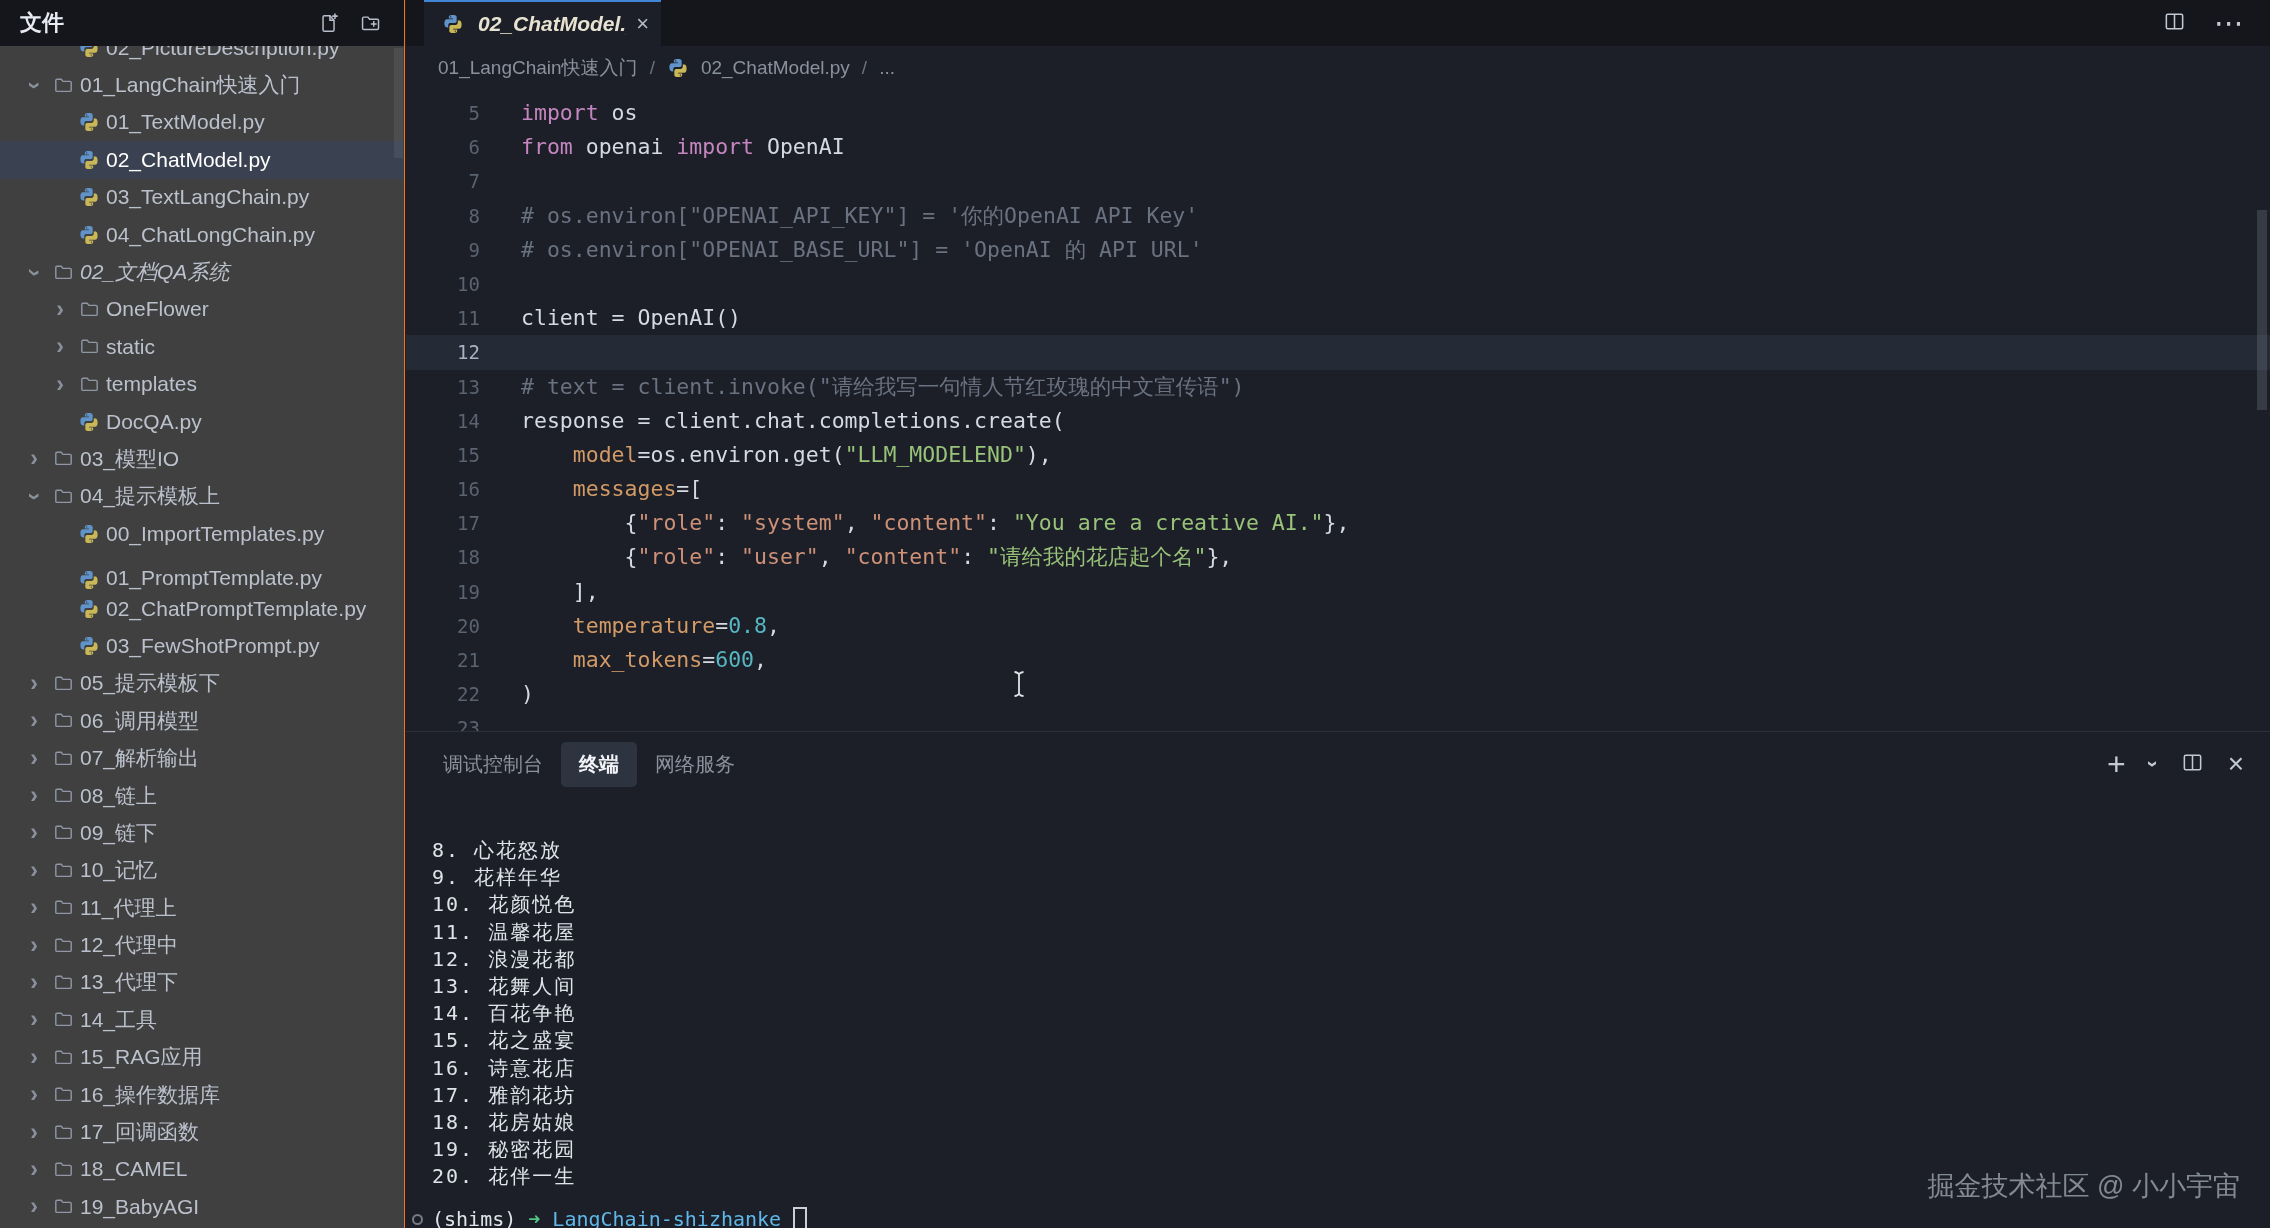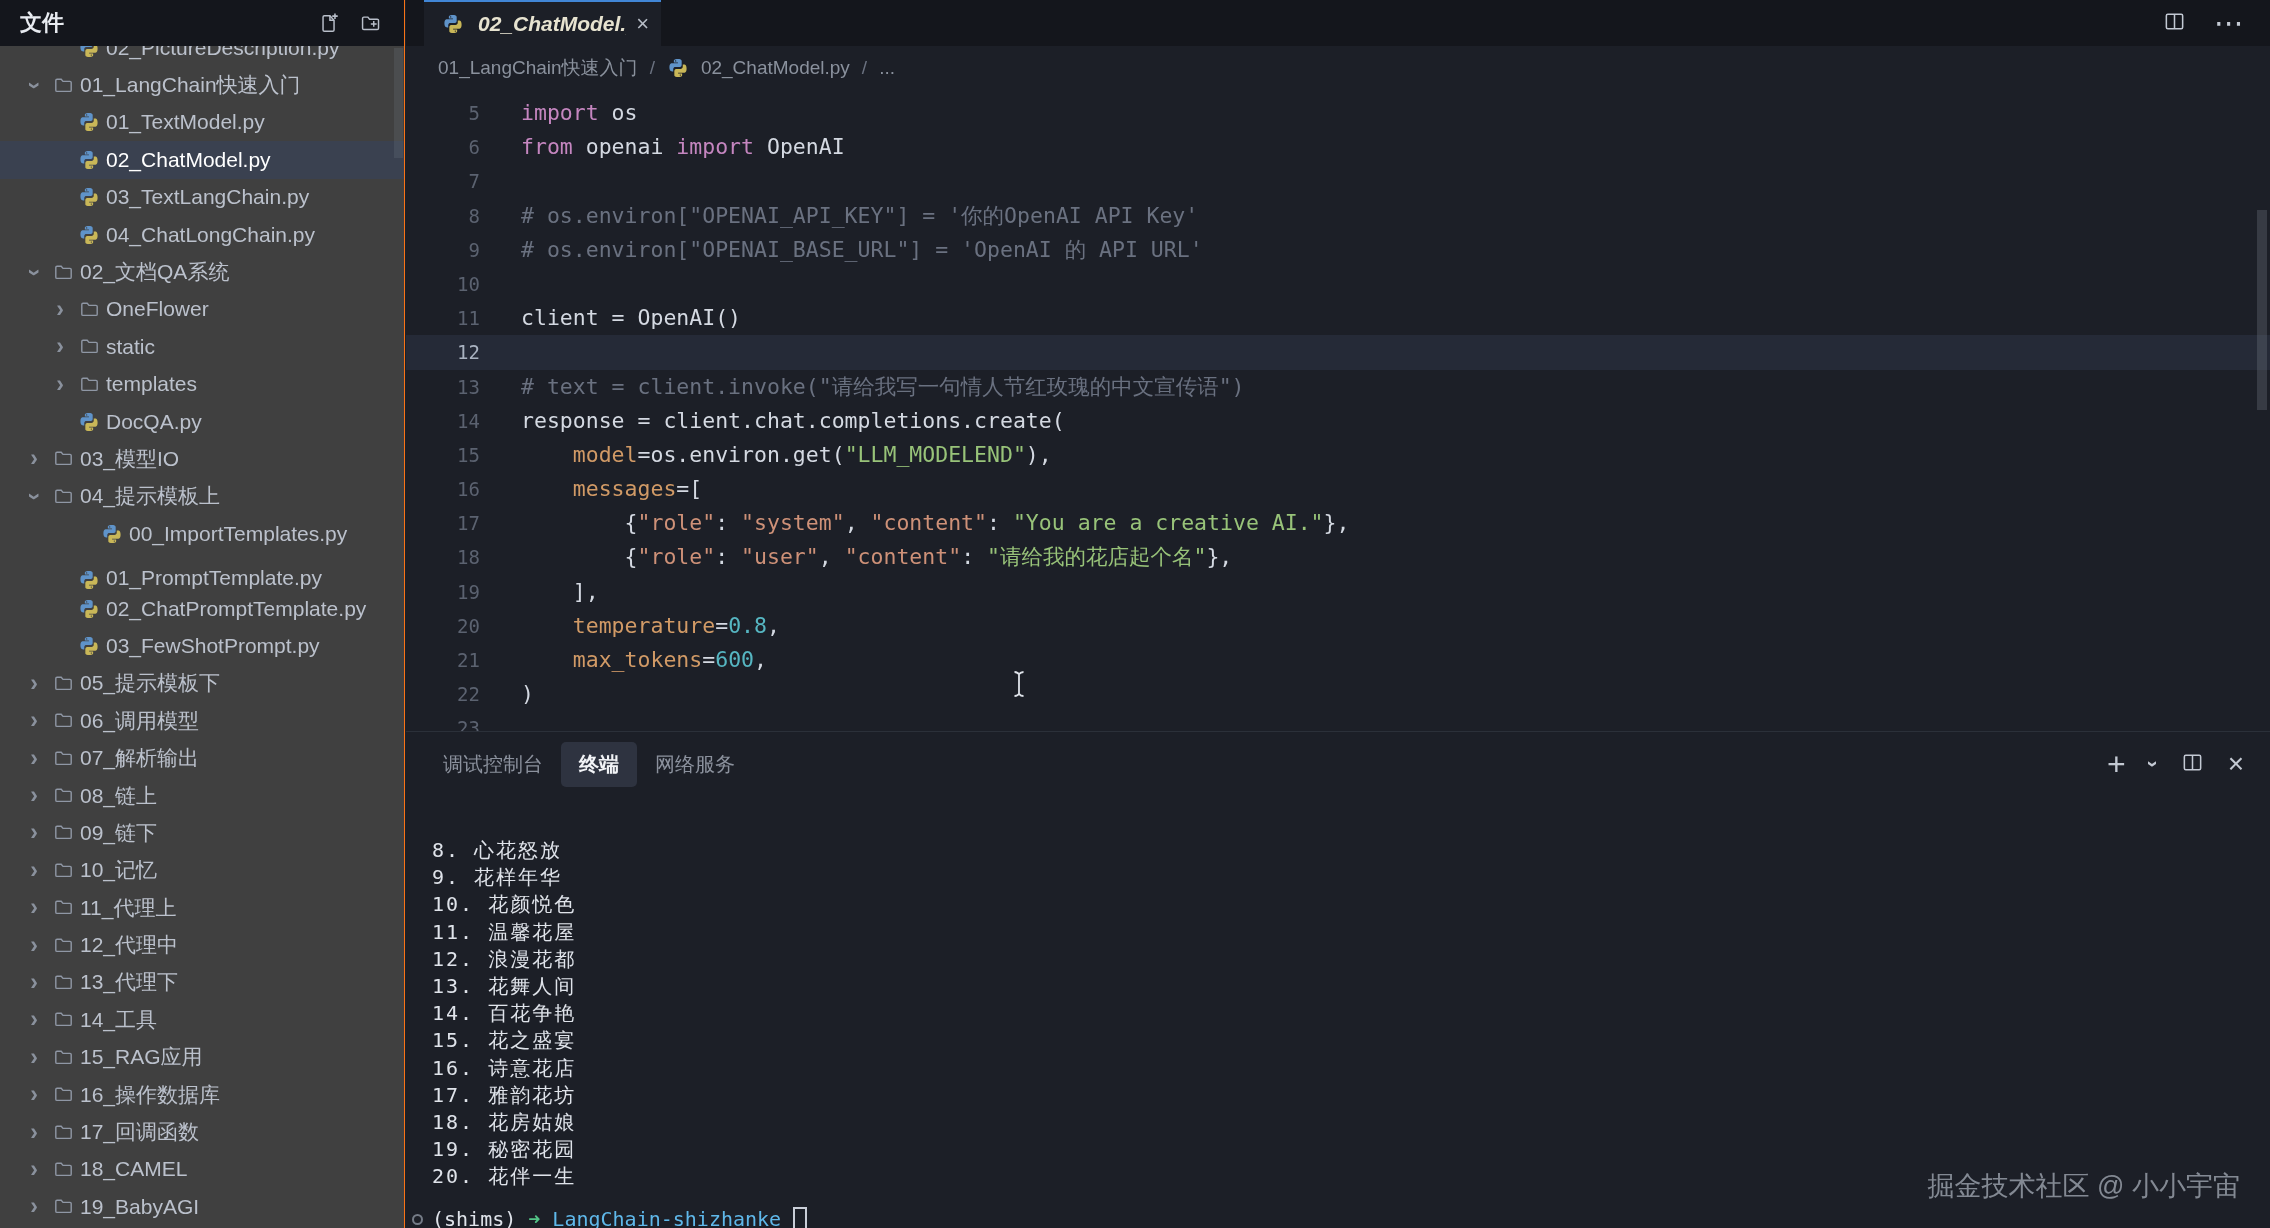--- a/index.html
+++ b/index.html
@@ -156,21 +156,21 @@
           </div>
           <div class="tree-row" style="padding-left: 74px;">
             <span class="icon">
               <svg viewBox="0 0 256 256" width="20" height="20">
                 <path fill="#5f93c9" d="M126 12c-54 0-51 23-51 23v24h52v8H53s-35-4-35 52 31 53 31 53h18v-26s-1-30 29-30h51s28 1 28-27V39s5-27-49-27zm-28 16a9 9 0 110 18 9 9 0 010-18z"></path>
                 <path fill="#c9b758" d="M130 244c54 0 51-23 51-23v-24h-52v-8h74s35 4 35-52-31-53-31-53h-18v26s1 30-29 30h-51s-28-1-28 27v50s-5 27 49 27zm28-16a9 9 0 110-18 9 9 0 010 18z"></path>
               </svg>
             </span>
             <span class="tree-label">04_ChatLongChain.py</span>
           </div>
-          <div class="tree-row" style="padding-left: 20px;">
+          <div class="tree-row" style="padding-left: 20px; font-style: italic;">
             <span class="chevron open">›</span>
             <span class="icon">
               <svg viewBox="0 0 24 24" width="21" height="21">
                 <path d="M3.2 6.3c0-.8.6-1.4 1.4-1.4h4.8l2 2.4h8a1.4 1.4 0 011.4 1.4v8.6a1.4 1.4 0 01-1.4 1.4H4.6a1.4 1.4 0 01-1.4-1.4z" fill="none" stroke="#8f97a5" stroke-width="1.6"></path>
               </svg>
             </span>
             <span class="tree-label">02_文档QA系统</span>
           </div>
           <div class="tree-row" style="padding-left: 46px;">
             <span class="chevron">›</span>
@@ -219,21 +219,21 @@
           </div>
           <div class="tree-row" style="padding-left: 20px;">
             <span class="chevron open">›</span>
             <span class="icon">
               <svg viewBox="0 0 24 24" width="21" height="21">
                 <path d="M3.2 6.3c0-.8.6-1.4 1.4-1.4h4.8l2 2.4h8a1.4 1.4 0 011.4 1.4v8.6a1.4 1.4 0 01-1.4 1.4H4.6a1.4 1.4 0 01-1.4-1.4z" fill="none" stroke="#8f97a5" stroke-width="1.6"></path>
               </svg>
             </span>
             <span class="tree-label">04_提示模板上</span>
           </div>
-          <div class="tree-row" style="padding-left: 74px; margin-left: 23px;">
+          <div class="tree-row" style="padding-left: 74px;">
             <span class="icon">
               <svg viewBox="0 0 256 256" width="20" height="20">
                 <path fill="#5f93c9" d="M126 12c-54 0-51 23-51 23v24h52v8H53s-35-4-35 52 31 53 31 53h18v-26s-1-30 29-30h51s28 1 28-27V39s5-27-49-27zm-28 16a9 9 0 110 18 9 9 0 010-18z"></path>
                 <path fill="#c9b758" d="M130 244c54 0 51-23 51-23v-24h-52v-8h74s35 4 35-52-31-53-31-53h-18v26s1 30-29 30h-51s-28-1-28 27v50s-5 27 49 27zm28-16a9 9 0 110-18 9 9 0 010 18z"></path>
               </svg>
             </span>
             <span class="tree-label">00_ImportTemplates.py</span>
           </div>
           <div class="tree-row" style="padding-left: 74px; align-items: flex-end;">
             <span class="icon">

